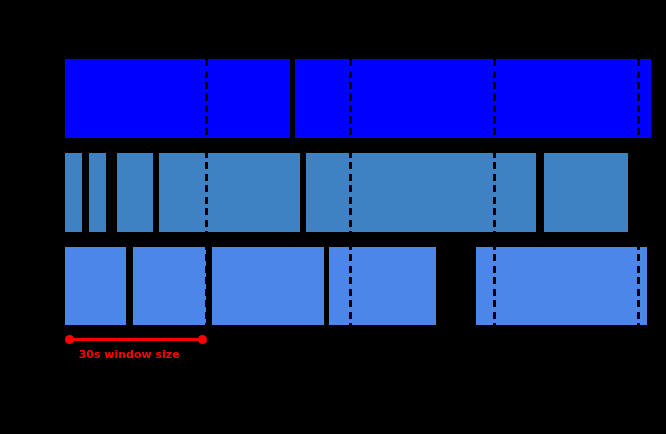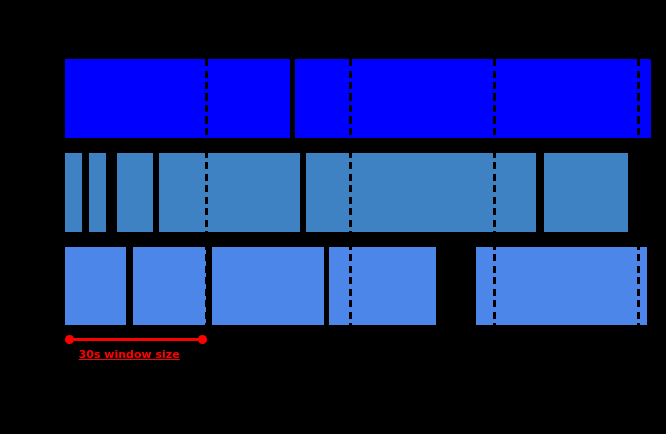--- a/index.html
+++ b/index.html
@@ -48,21 +48,21 @@
   }
 </style>
 </head>
 <body>
 
 <div id="chart">
 
   <div class="ann-line" id="ann-line" style="left: 69.2px; width: 133.44px; top: 337.5px; background: rgb(255, 0, 0);"></div>
   <div class="ann-dot" id="ann-dot-left" style="left: 64.7px; top: 334.5px; background: rgb(255, 0, 0);"></div>
   <div class="ann-dot" id="ann-dot-right" style="left: 198.14px; top: 334.5px; background: rgb(255, 0, 0);"></div>
-  <div class="ann-label" id="ann-label" style="left: 69.2px; width: 120px; top: 348px; color: rgb(255, 0, 0); text-decoration: underline;">30s window size</div>
+  <div class="ann-label" id="ann-label" style="left: 69.2px; width: 120px; top: 348px; color: rgb(255, 0, 0);">30s window size</div>
 <div class="segment" style="left: 65.36px; width: 225.12px; top: 59px; height: 79px; background: rgb(0, 0, 254);"></div>
     <div class="segment" style="left: 294.8px; width: 356.16px; top: 59px; height: 79px; background: rgb(0, 0, 254);"></div>
     <div class="segment" style="left: 65.36px; width: 16.8px; top: 153px; height: 79px; background: rgb(62, 130, 196);"></div>
     <div class="segment" style="left: 89.36px; width: 16.8px; top: 153px; height: 79px; background: rgb(62, 130, 196);"></div>
     <div class="segment" style="left: 117.2px; width: 35.52px; top: 153px; height: 79px; background: rgb(62, 130, 196);"></div>
     <div class="segment" style="left: 159.44px; width: 140.64px; top: 153px; height: 79px; background: rgb(62, 130, 196);"></div>
     <div class="segment" style="left: 305.84px; width: 230.4px; top: 153px; height: 79px; background: rgb(62, 130, 196);"></div>
     <div class="segment" style="left: 544.4px; width: 84px; top: 153px; height: 79px; background: rgb(62, 130, 196);"></div>
     <div class="segment" style="left: 65.36px; width: 60.48px; top: 247px; height: 78px; background: rgb(75, 134, 232);"></div>
     <div class="segment" style="left: 132.56px; width: 72.96px; top: 247px; height: 78px; background: rgb(75, 134, 232);"></div>

